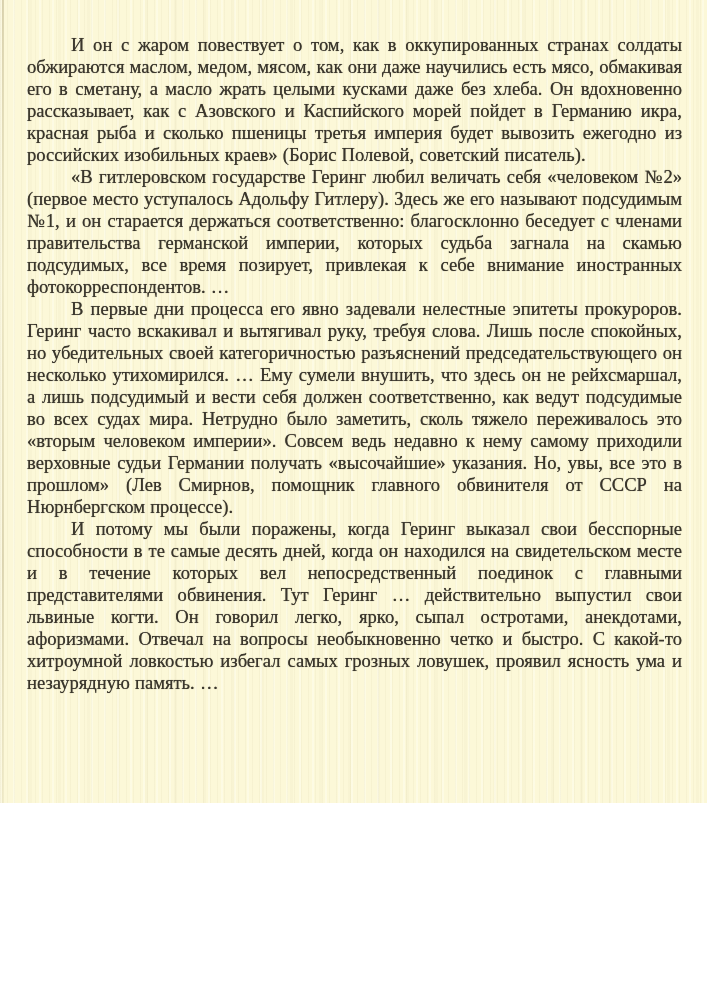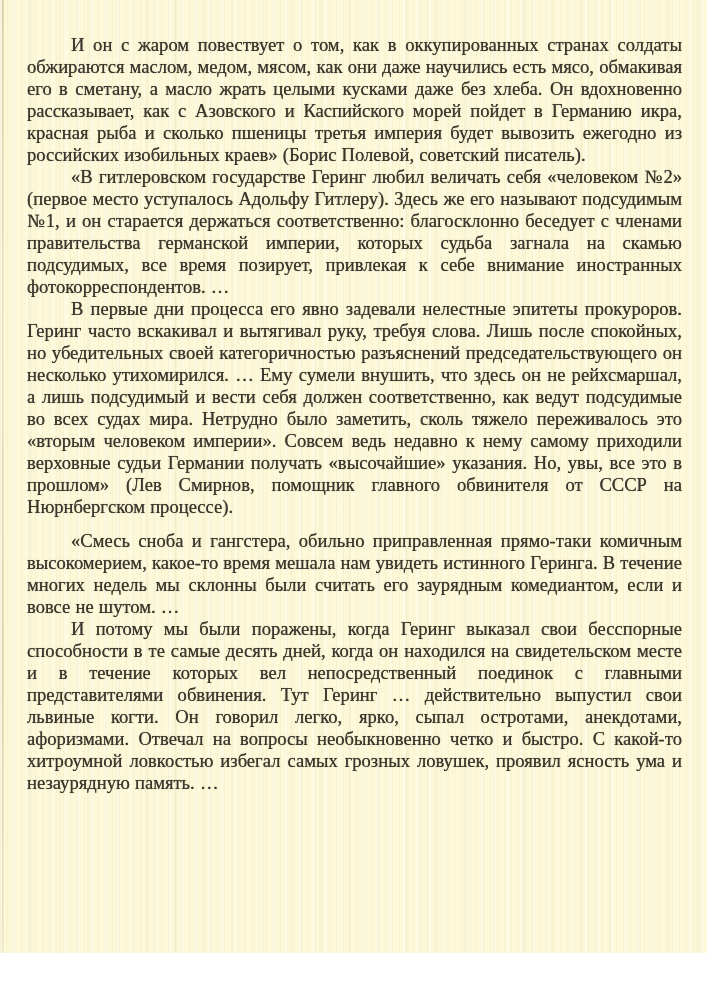--- a/index.html
+++ b/index.html
@@ -9,21 +9,21 @@
   }
   body {
     width: 707px;
     height: 1000px;
     overflow: hidden;
     font-family: "Liberation Serif", "DejaVu Serif", serif;
   }
   .scan-page {
     position: relative;
     width: 707px;
-    height: 953px;
+    height: 803px;
     background-color: #fcf8d8;
     
     background-image:
       repeating-linear-gradient(90deg,
         rgba(150, 135, 80, 0.055) 0px, rgba(150, 135, 80, 0.055) 1px,
         rgba(0,0,0,0) 1px, rgba(0,0,0,0) 7px),
       repeating-linear-gradient(90deg,
         rgba(255, 255, 245, 0.40) 0px, rgba(255, 255, 245, 0.40) 2px,
         rgba(0,0,0,0) 2px, rgba(0,0,0,0) 13px),
       repeating-linear-gradient(90deg,
@@ -73,17 +73,16 @@
 </style>
 </head>
 <body>
 
 <div class="scan-page">
   <div class="paper-edge-line"></div>
   <div class="text-block">
     <p class="para">И он с жаром повествует о том, как в оккупированных странах солдаты обжираются маслом, медом, мясом, как они даже научились есть мясо, обмакивая его в сметану, а масло жрать целыми кусками даже без хлеба. Он вдохновенно рассказывает, как с Азовского и Каспийского морей пойдет в Германию икра, красная рыба и сколько пшеницы третья империя будет вывозить ежегодно из российских изобильных краев» (Борис Полевой, советский писатель).</p>
     <p class="para">«В гитлеровском государстве Геринг любил величать себя «человеком №2» (первое место уступалось Адольфу Гитлеру). Здесь же его называют подсудимым №1, и он старается держаться соответственно: благосклонно беседует с членами правительства германской империи, которых судьба загнала на скамью подсудимых, все время позирует, привлекая к себе внимание иностранных фотокорреспондентов. …</p>
     <p class="para">В первые дни процесса его явно задевали нелестные эпитеты прокуроров. Геринг часто вскакивал и вытягивал руку, требуя слова. Лишь после спокойных, но убедительных своей категоричностью разъяснений председательствующего он несколько утихомирился. … Ему сумели внушить, что здесь он не рейхсмаршал, а лишь подсудимый и вести себя должен соответственно, как ведут подсудимые во всех судах мира. Нетрудно было заметить, сколь тяжело переживалось это «вторым человеком империи». Совсем ведь недавно к нему самому приходили верховные судьи Германии получать «высочайшие» указания. Но, увы, все это в прошлом» (Лев Смирнов, помощник главного обвинителя от СССР на Нюрнбергском процессе).</p>
-    <p class="para gap-before">«Смесь сноба и гангстера, обильно приправленная прямо-таки комичным высокомерием, какое-то время мешала нам увидеть истинного Геринга. В течение многих недель мы склонны были считать его заурядным комедиантом, если и вовсе не шутом. …</p>
     <p class="para">И потому мы были поражены, когда Геринг выказал свои бесспорные способности в те самые десять дней, когда он находился на свидетельском месте и в течение которых вел непосредственный поединок с главными представителями обвинения. Тут Геринг … действительно выпустил свои львиные когти. Он говорил легко, ярко, сыпал остротами, анекдотами, афоризмами. Отвечал на вопросы необыкновенно четко и быстро. С какой-то хитроумной ловкостью избегал самых грозных ловушек, проявил ясность ума и незаурядную память. …</p>
   </div>
 </div>
 <div class="bottom-strip"></div>
 
 </body></html>

